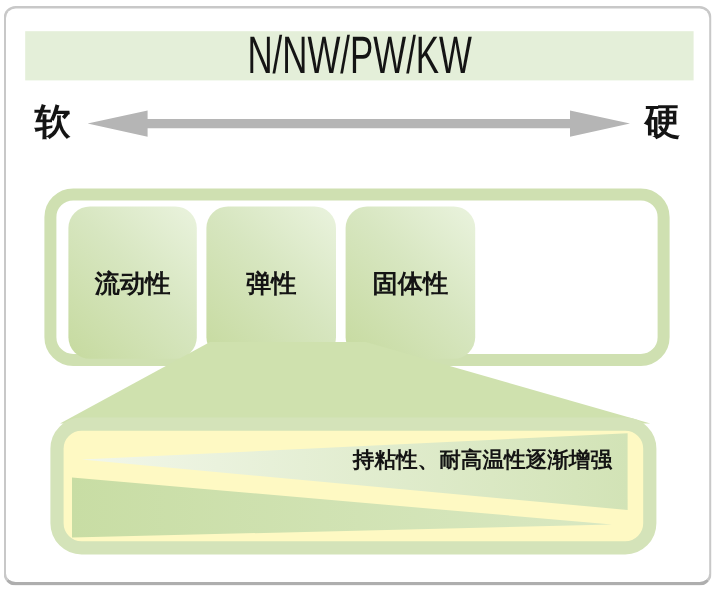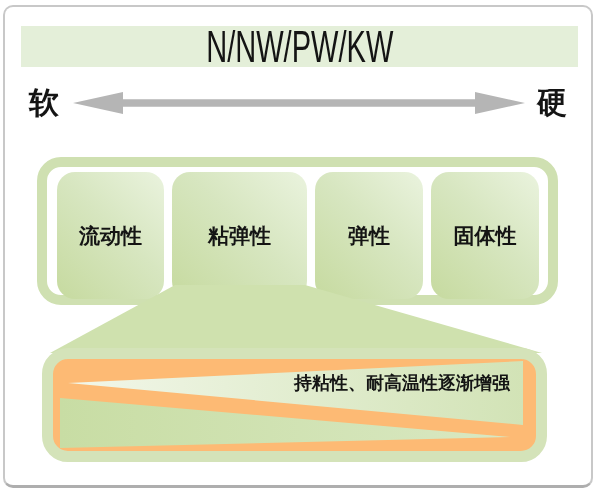--- a/index.html
+++ b/index.html
@@ -39,21 +39,21 @@
     background:linear-gradient(45deg,#c6da9f 0%,#d7e6c0 55%,#eaf3de 100%);
     display:flex; align-items:center; justify-content:center;
     font-size:21px; font-weight:bold;
   }
   .b1 { width:107px; } .b2 { width:135px; } .b3 { width:108px; } .b4 { width:108px;align-items:center; }
 
   .funnel-svg { position:absolute; left:45px; top:283px; }
 
   .bottom-panel {
     position:absolute; left:42px; top:348px; width:505px; height:114px;
-    box-sizing:border-box; background:#fdba74;
+    box-sizing:border-box; background:#fef9c3;
     border:11px solid #d4e3b9; border-radius:26px;
   }
   .wedges-svg { position:absolute; left:0; top:0; }
   .trend-top {
     position:absolute; right:26px; top:12px;
     font-size:18px; font-weight:bold; white-space:nowrap;
   }
   .trend-bottom {
     position:absolute; left:10px; top:50px;
     font-size:18px; font-weight:bold; white-space:nowrap; letter-spacing:-0.5px;
@@ -74,23 +74,20 @@
   <span class="scale-label scale-right">硬</span>
 
   <svg class="arrow-svg" width="452" height="24" viewBox="0 0 452 24">
     <polygon points="0,12 50,1 50,8.2 402,8.2 402,1 452,12 402,23 402,15.8 50,15.8 50,23" fill="#b5b5b5"></polygon>
   </svg>
 
   <div class="mid-panel">
     <div class="prop-box b1">
       <span>流动性</span>
     </div>
-    <div class="prop-box b2">
-      <span>粘弹性</span>
-    </div>
     <div class="prop-box b3">
       <span>弹性</span>
     </div>
     <div class="prop-box b4">
       <span>固体性</span>
     </div>
   </div>
 
   <svg class="funnel-svg" width="500" height="72" viewBox="0 0 500 72">
     <polygon points="130,2 260,2 497,70 5,70" fill="#cfe1ae"></polygon>

